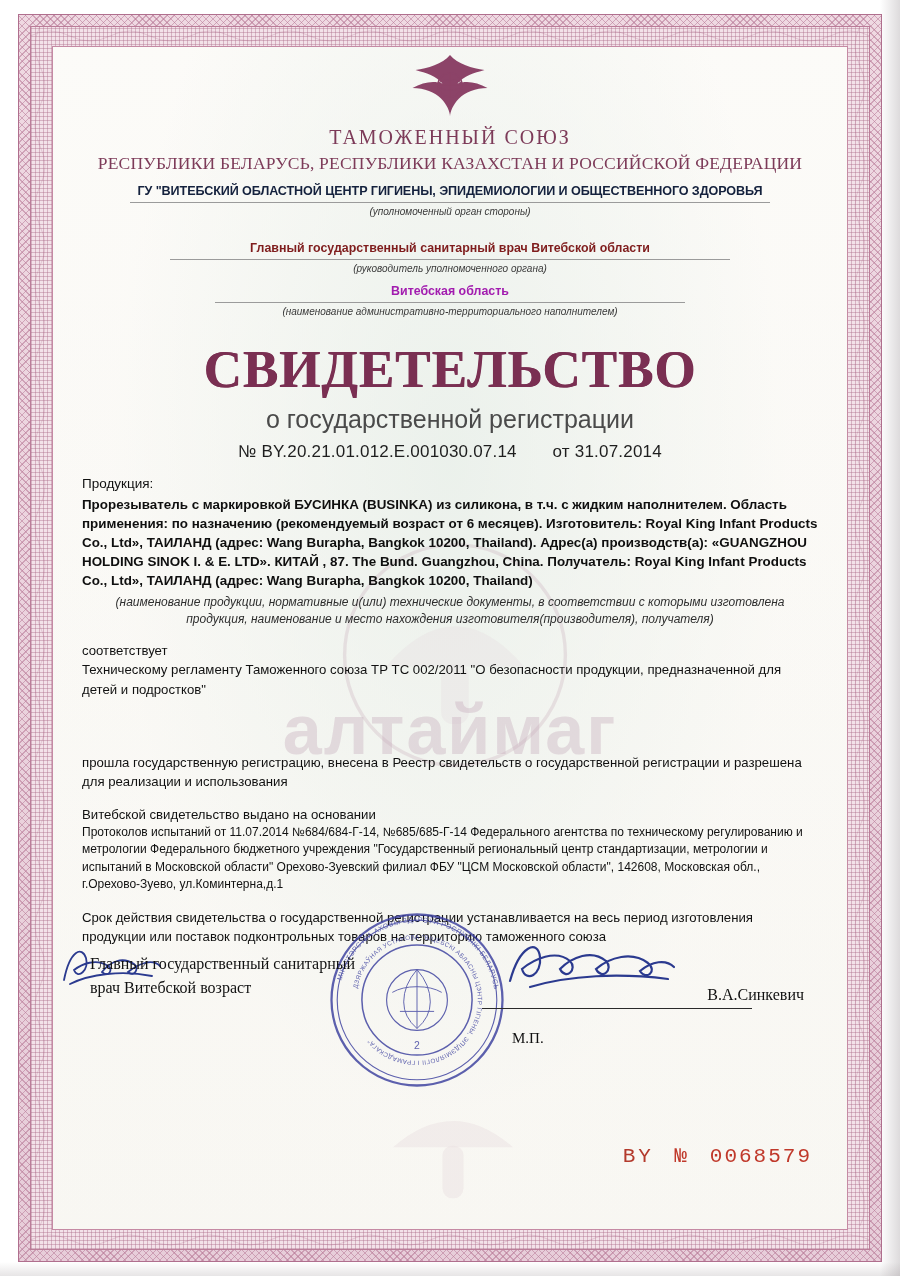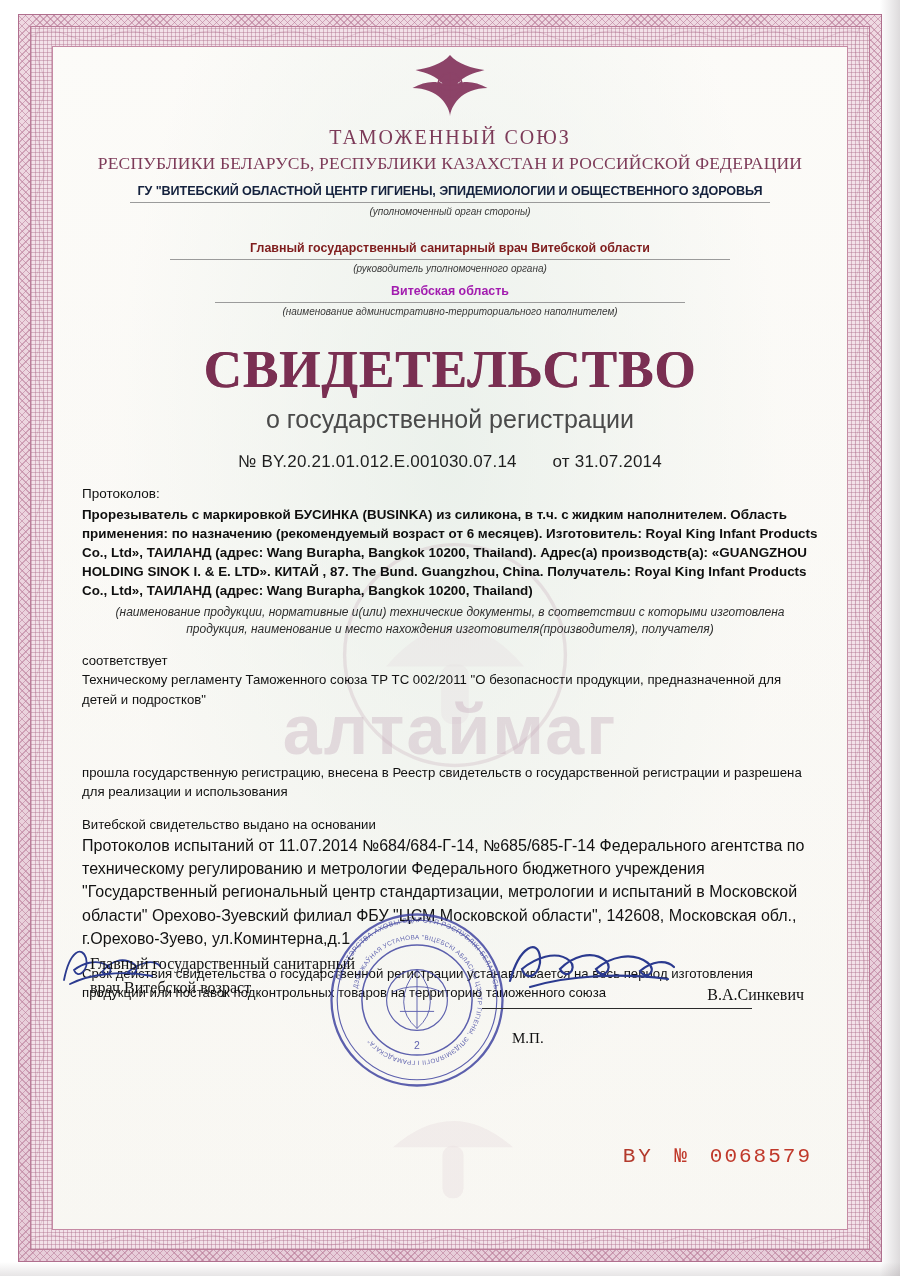--- a/index.html
+++ b/index.html
@@ -180,21 +180,21 @@
   }
   .sub-title {
     font-size: 25px;
     color: #4a4a4a;
     margin-top: 6px;
     font-family: "Liberation Sans", sans-serif;
   }
   .reg-number {
     font-size: 17px;
     color: #1e1e1e;
-    margin-top: 18px;
+    margin-top: 8px;
     letter-spacing: .2px;
   }
   .reg-number .gap { display: inline-block; width: 26px; }
 
   
   .block {
     text-align: left;
     margin-top: 14px;
     padding: 0 22px;
   }
@@ -217,21 +217,21 @@
     line-height: 1.38;
     margin-top: 4px;
     padding: 0 40px;
   }
   .para {
     font-size: 13.2px;
     color: #111;
     line-height: 1.45;
   }
   .para.small {
-    font-size: 16px;
+    font-size: 12px;
   }
   .spacer-lines { height: 40px; }
 
   
   .sign-area {
     position: absolute;
     left: 82px;
     right: 60px;
     top: 952px;
     text-align: left;
@@ -374,21 +374,21 @@
     <div class="main-title">СВИДЕТЕЛЬСТВО</div>
     <div class="sub-title">о государственной регистрации</div>
 
     <div class="reg-number">
       <span>№ BY.20.21.01.012.Е.001030.07.14</span>
       <span class="gap"></span>
       <span>от 31.07.2014</span>
     </div>
 
     <div class="block">
-      <div class="label">Протоколов:</div>
+      <div class="label">Продукция:</div>
       <div class="product-text">Прорезыватель с маркировкой БУСИНКА (BUSINKA) из силикона, в т.ч. с жидким наполнителем. Область применения: по назначению (рекомендуемый возраст от 6 месяцев). Изготовитель: Royal King Infant Products Co., Ltd», ТАИЛАНД (адрес: Wang Burapha, Bangkok 10200, Thailand). Адрес(а) производств(а): «GUANGZHOU HOLDING SINOK I. &amp; E. LTD». КИТАЙ , 87. The Bund. Guangzhou, China. Получатель: Royal King Infant Products Co., Ltd», ТАИЛАНД (адрес: Wang Burapha, Bangkok 10200, Thailand)</div>
     </div>
 
     <div class="note">(наименование продукции, нормативные и(или) технические документы, в соответствии с которыми изготовлена продукция, наименование и место нахождения изготовителя(производителя), получателя)</div>
 
     <div class="block">
       <div class="para">соответствует</div>
       <div class="para">Техническому регламенту Таможенного союза ТР ТС 002/2011 "О безопасности продукции, предназначенной для детей и подростков"</div>
     </div>
 

